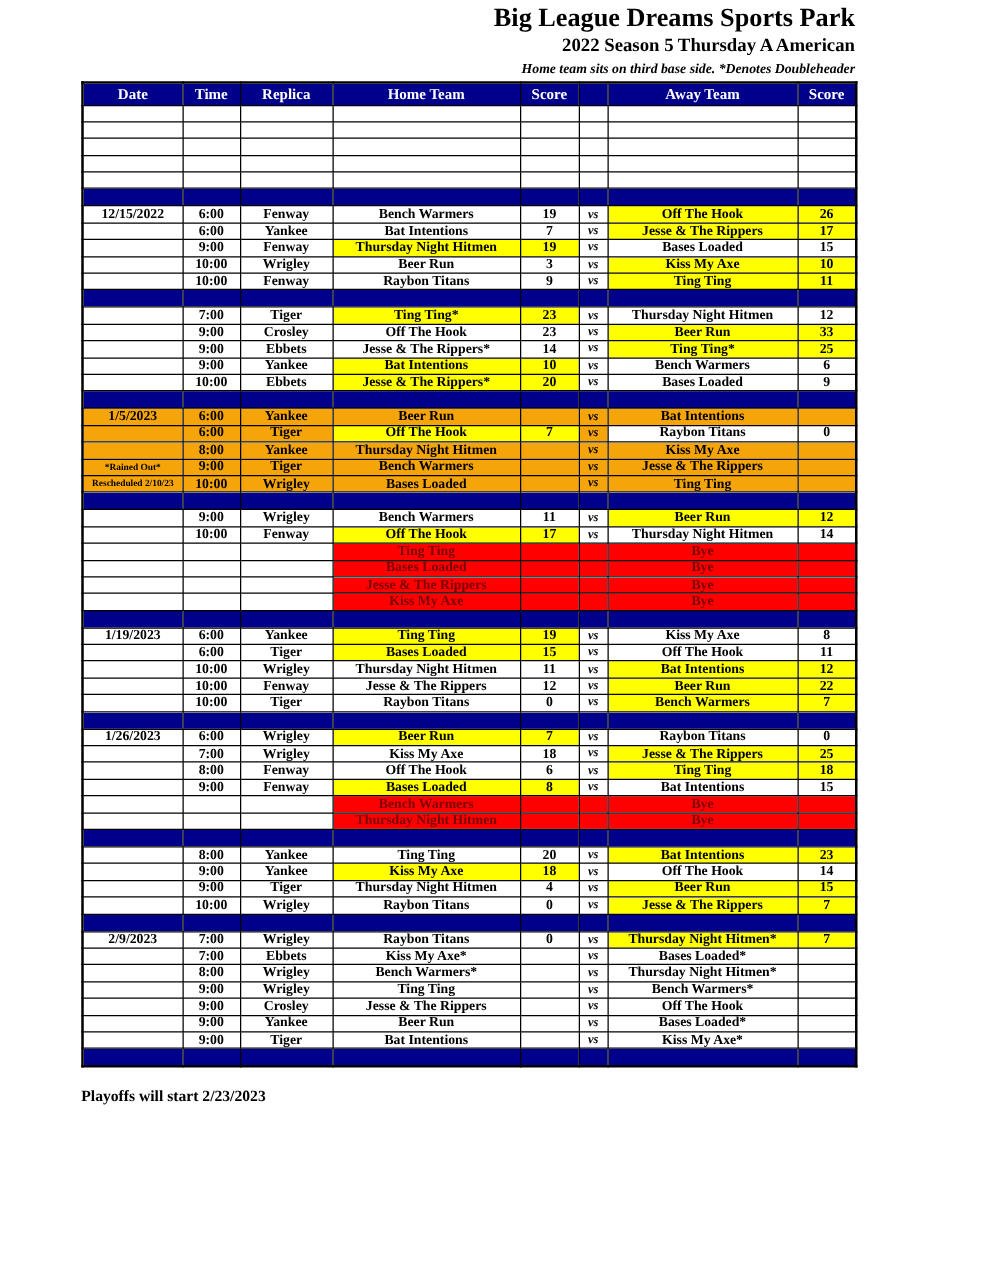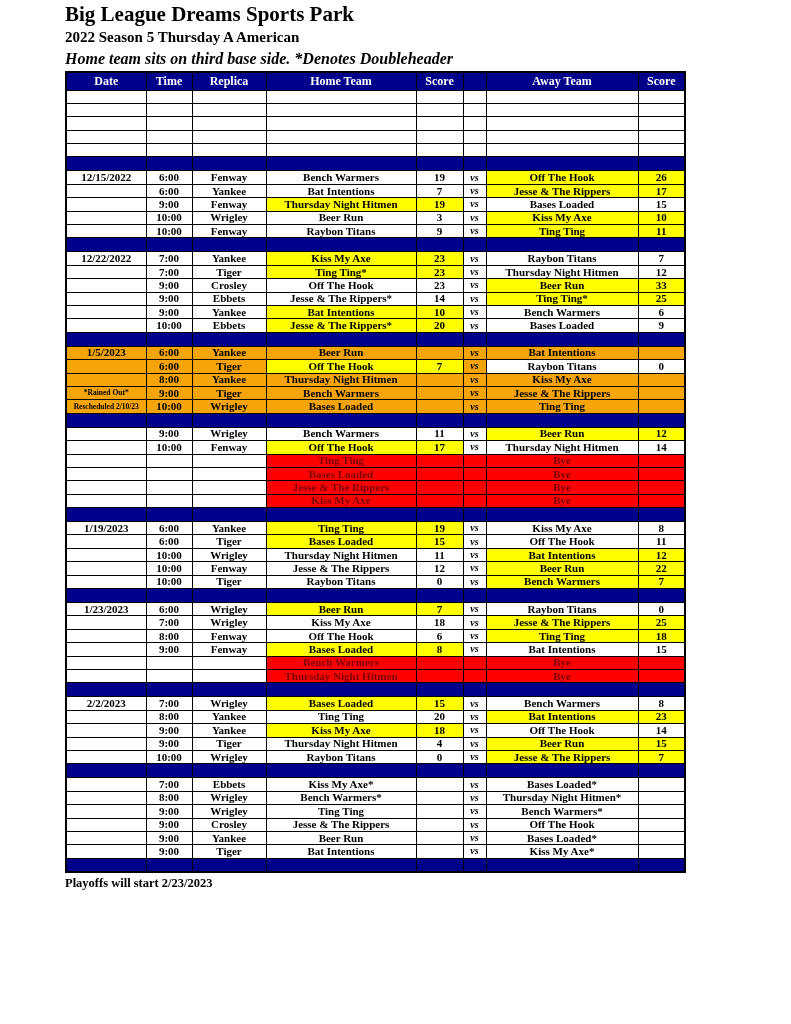--- a/index.html
+++ b/index.html
@@ -6,24 +6,24 @@
     --navy:#00008B; --yellow:#FFFF00; --orange:#F5A40A;
     --red:#FF0000; --red_text:#7B0000; --header_text:#FFFFFF;
   }
   *{box-sizing:border-box;}
   html,body{margin:0;padding:0;}
   body{
     width:791px;height:1024px;background:#fff;overflow:hidden;
     font-family:"Liberation Serif","DejaVu Serif",serif;font-weight:bold;color:#000;
   }
   .sheet{width:791px;height:1024px;padding-top:3px;}
-  .titles{width:619px;margin-left:65px;text-align:left;}
+  .titles{width:619px;margin-left:65px;text-align:right;}
   .page-title{font-size:21px;line-height:1.1;}
   .page-subtitle{font-size:15px;line-height:1.25;margin-top:2px;}
-  .page-note{font-size:16px;font-style:italic;line-height:1.2;margin-top:2px;margin-bottom:3px;}
+  .page-note{font-size:11px;font-style:italic;line-height:1.2;margin-top:2px;margin-bottom:3px;}
   table.schedule{
     border-collapse:collapse;table-layout:fixed;
     margin-left:65px;width:619px;
     border:2px solid #000;
   }
   .schedule th,.schedule td{
     border:1.6px solid #000;
     padding:0 1px;height:13.4px;
     font-size:11px;font-weight:bold;text-align:center;vertical-align:middle;
     line-height:1;overflow:hidden;white-space:nowrap;
@@ -31,21 +31,21 @@
   .schedule th{
     background:var(--navy);color:var(--header_text);
     height:18px;font-size:12px;
   }
   td.sep{background:var(--navy);height:14px;}
   td.y{background:var(--yellow);}
   td.o{background:var(--orange);}
   td.r{background:var(--red);color:var(--red_text);}
   td.vs{font-style:italic;font-size:10px;}
   td.small{font-size:7.5px;}
-  .footer-note{margin-left:65px;margin-top:3px;font-size:12.5px;}
+  .footer-note{margin-left:65px;margin-top:16px;font-size:12.5px;}
 </style>
 </head>
 <body>
 
 <div class="sheet">
   <div class="titles">
     <div class="page-title">Big League Dreams Sports Park</div>
     <div class="page-subtitle">2022 Season 5 Thursday A American</div>
     <div class="page-note">Home team sits on third base side.  *Denotes Doubleheader</div>
   </div>
@@ -188,30 +188,20 @@
           <td class="sep"></td>
           <td class="sep"></td>
           <td class="sep"></td>
           <td class="sep"></td>
           <td class="sep"></td>
           <td class="sep"></td>
           <td class="sep"></td>
           <td class="sep"></td>
         </tr>
         <tr>
-          <td>12/22/2022</td>
-          <td>7:00</td>
-          <td>Yankee</td>
-          <td class="y">Kiss My Axe</td>
-          <td class="y">23</td>
-          <td class="vs">vs</td>
-          <td>Raybon Titans</td>
-          <td>7</td>
-        </tr>
-        <tr>
           <td></td>
           <td>7:00</td>
           <td>Tiger</td>
           <td class="y">Ting Ting*</td>
           <td class="y">23</td>
           <td class="vs">vs</td>
           <td>Thursday Night Hitmen</td>
           <td>12</td>
         </tr>
         <tr>
@@ -448,21 +438,21 @@
           <td class="sep"></td>
           <td class="sep"></td>
           <td class="sep"></td>
           <td class="sep"></td>
           <td class="sep"></td>
           <td class="sep"></td>
           <td class="sep"></td>
           <td class="sep"></td>
         </tr>
         <tr>
-          <td>1/23/2023</td>
+          <td>1/26/2023</td>
           <td>6:00</td>
           <td>Wrigley</td>
           <td class="y">Beer Run</td>
           <td class="y">7</td>
           <td class="vs">vs</td>
           <td>Raybon Titans</td>
           <td>0</td>
         </tr>
         <tr>
           <td></td>
@@ -518,30 +508,20 @@
           <td class="sep"></td>
           <td class="sep"></td>
           <td class="sep"></td>
           <td class="sep"></td>
           <td class="sep"></td>
           <td class="sep"></td>
           <td class="sep"></td>
           <td class="sep"></td>
         </tr>
         <tr>
-          <td>2/2/2023</td>
-          <td>7:00</td>
-          <td>Wrigley</td>
-          <td class="y">Bases Loaded</td>
-          <td class="y">15</td>
-          <td class="vs">vs</td>
-          <td>Bench Warmers</td>
-          <td>8</td>
-        </tr>
-        <tr>
           <td></td>
           <td>8:00</td>
           <td>Yankee</td>
           <td>Ting Ting</td>
           <td>20</td>
           <td class="vs">vs</td>
           <td class="y">Bat Intentions</td>
           <td class="y">23</td>
         </tr>
         <tr>
@@ -576,20 +556,30 @@
         </tr>
         <tr>
           <td class="sep"></td>
           <td class="sep"></td>
           <td class="sep"></td>
           <td class="sep"></td>
           <td class="sep"></td>
           <td class="sep"></td>
           <td class="sep"></td>
           <td class="sep"></td>
+        </tr>
+        <tr>
+          <td>2/9/2023</td>
+          <td>7:00</td>
+          <td>Wrigley</td>
+          <td>Raybon Titans</td>
+          <td>0</td>
+          <td class="vs">vs</td>
+          <td class="y">Thursday Night Hitmen*</td>
+          <td class="y">7</td>
         </tr>
         <tr>
           <td></td>
           <td>7:00</td>
           <td>Ebbets</td>
           <td>Kiss My Axe*</td>
           <td></td>
           <td class="vs">vs</td>
           <td>Bases Loaded*</td>
           <td></td>

